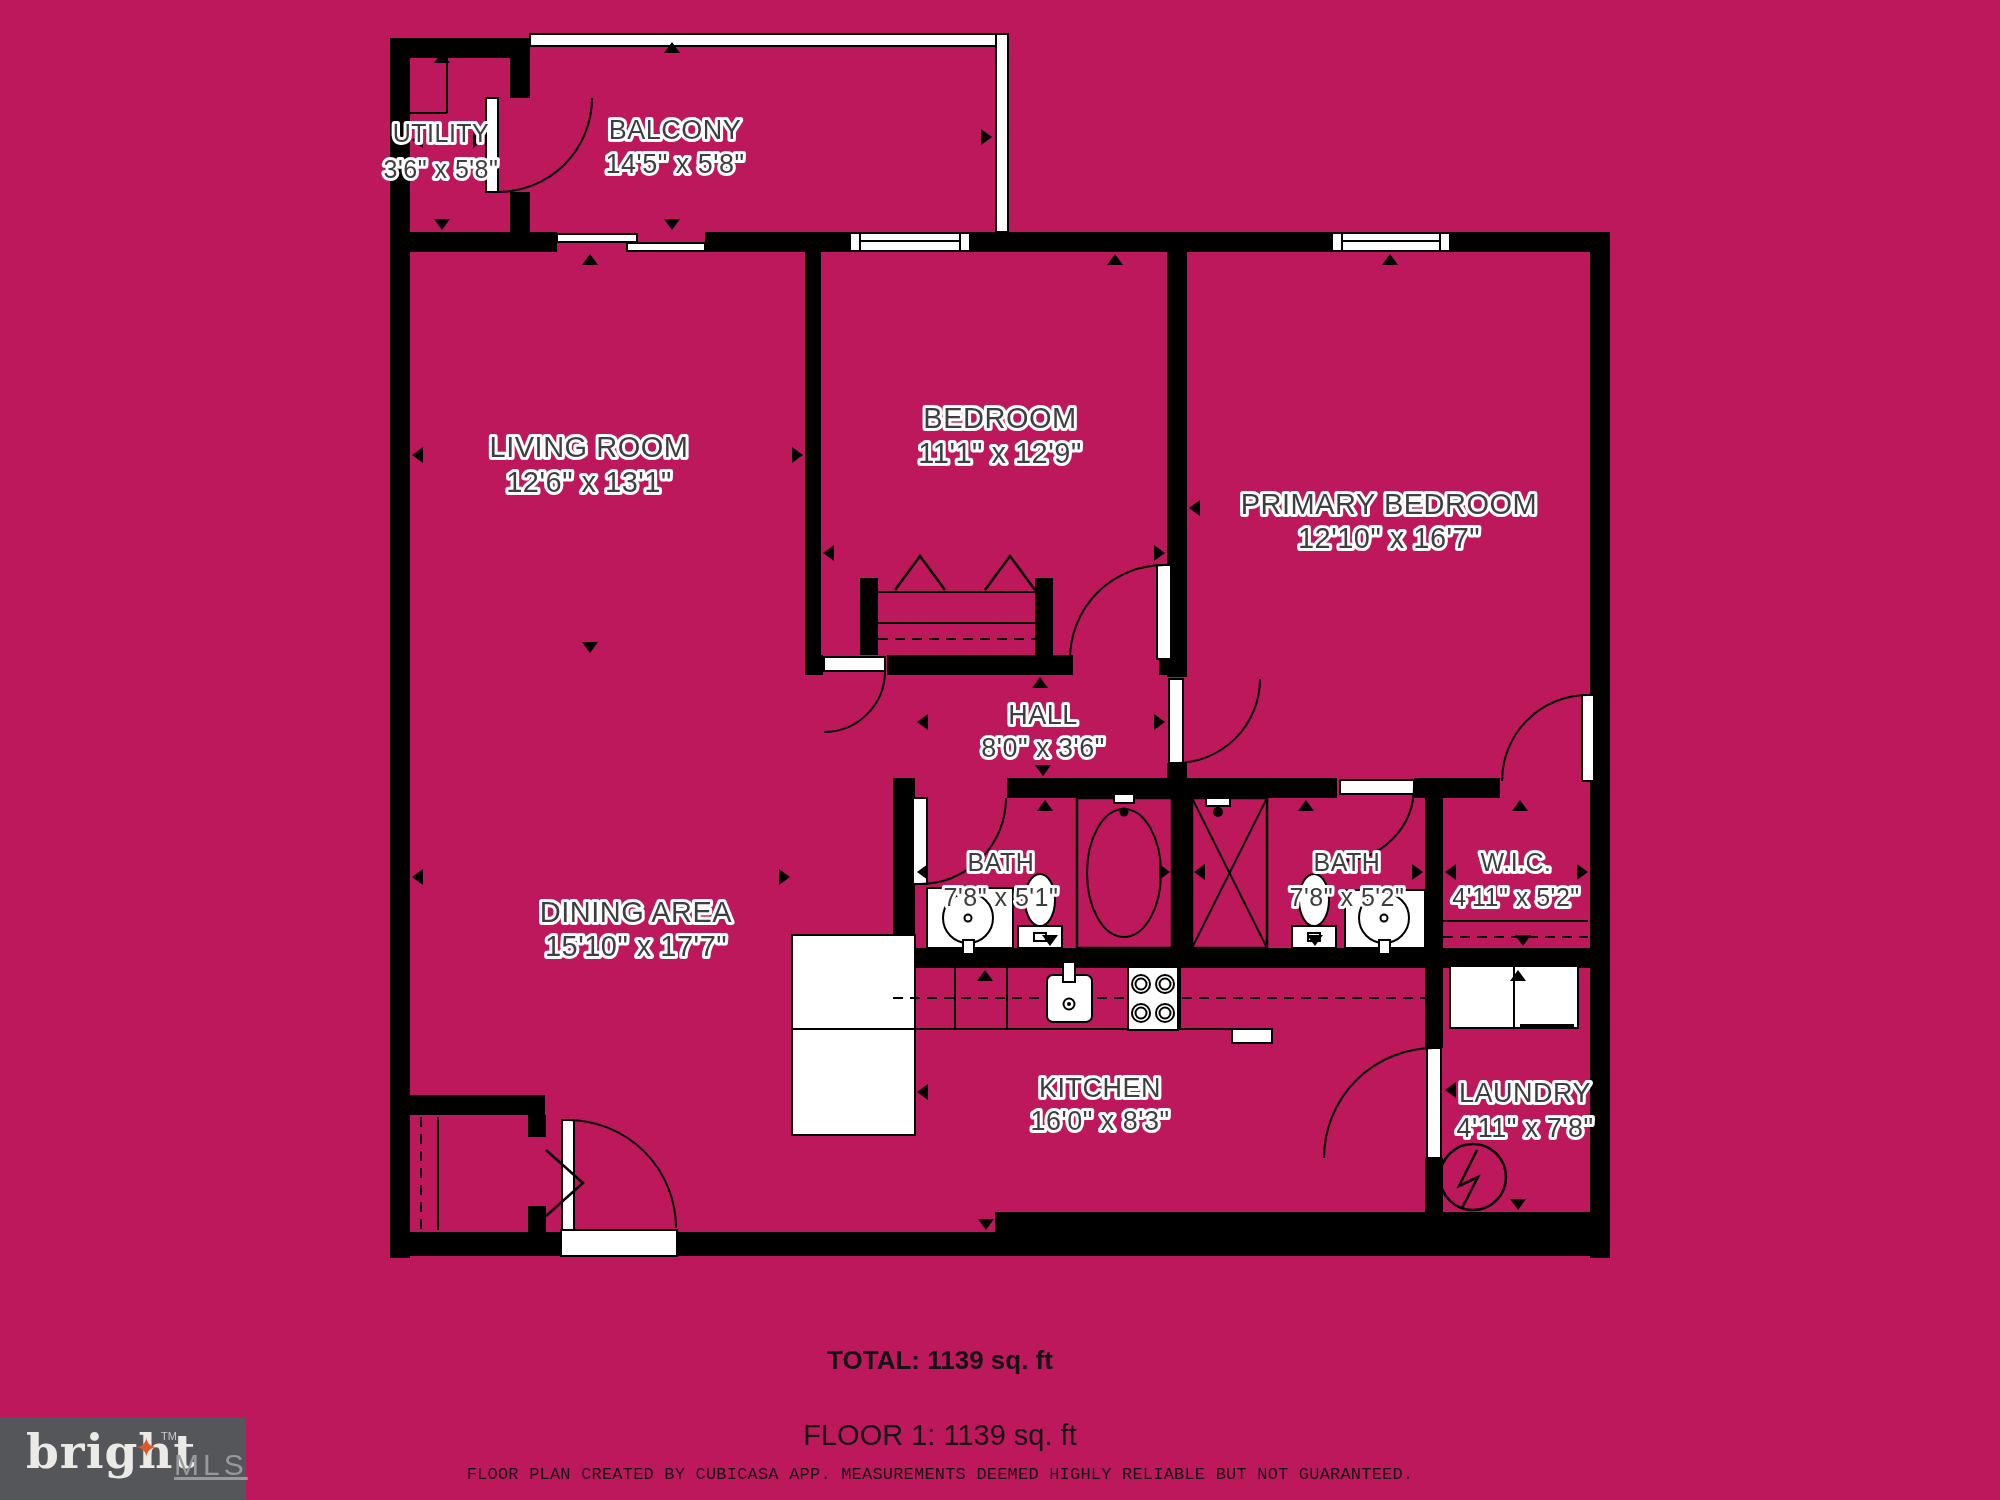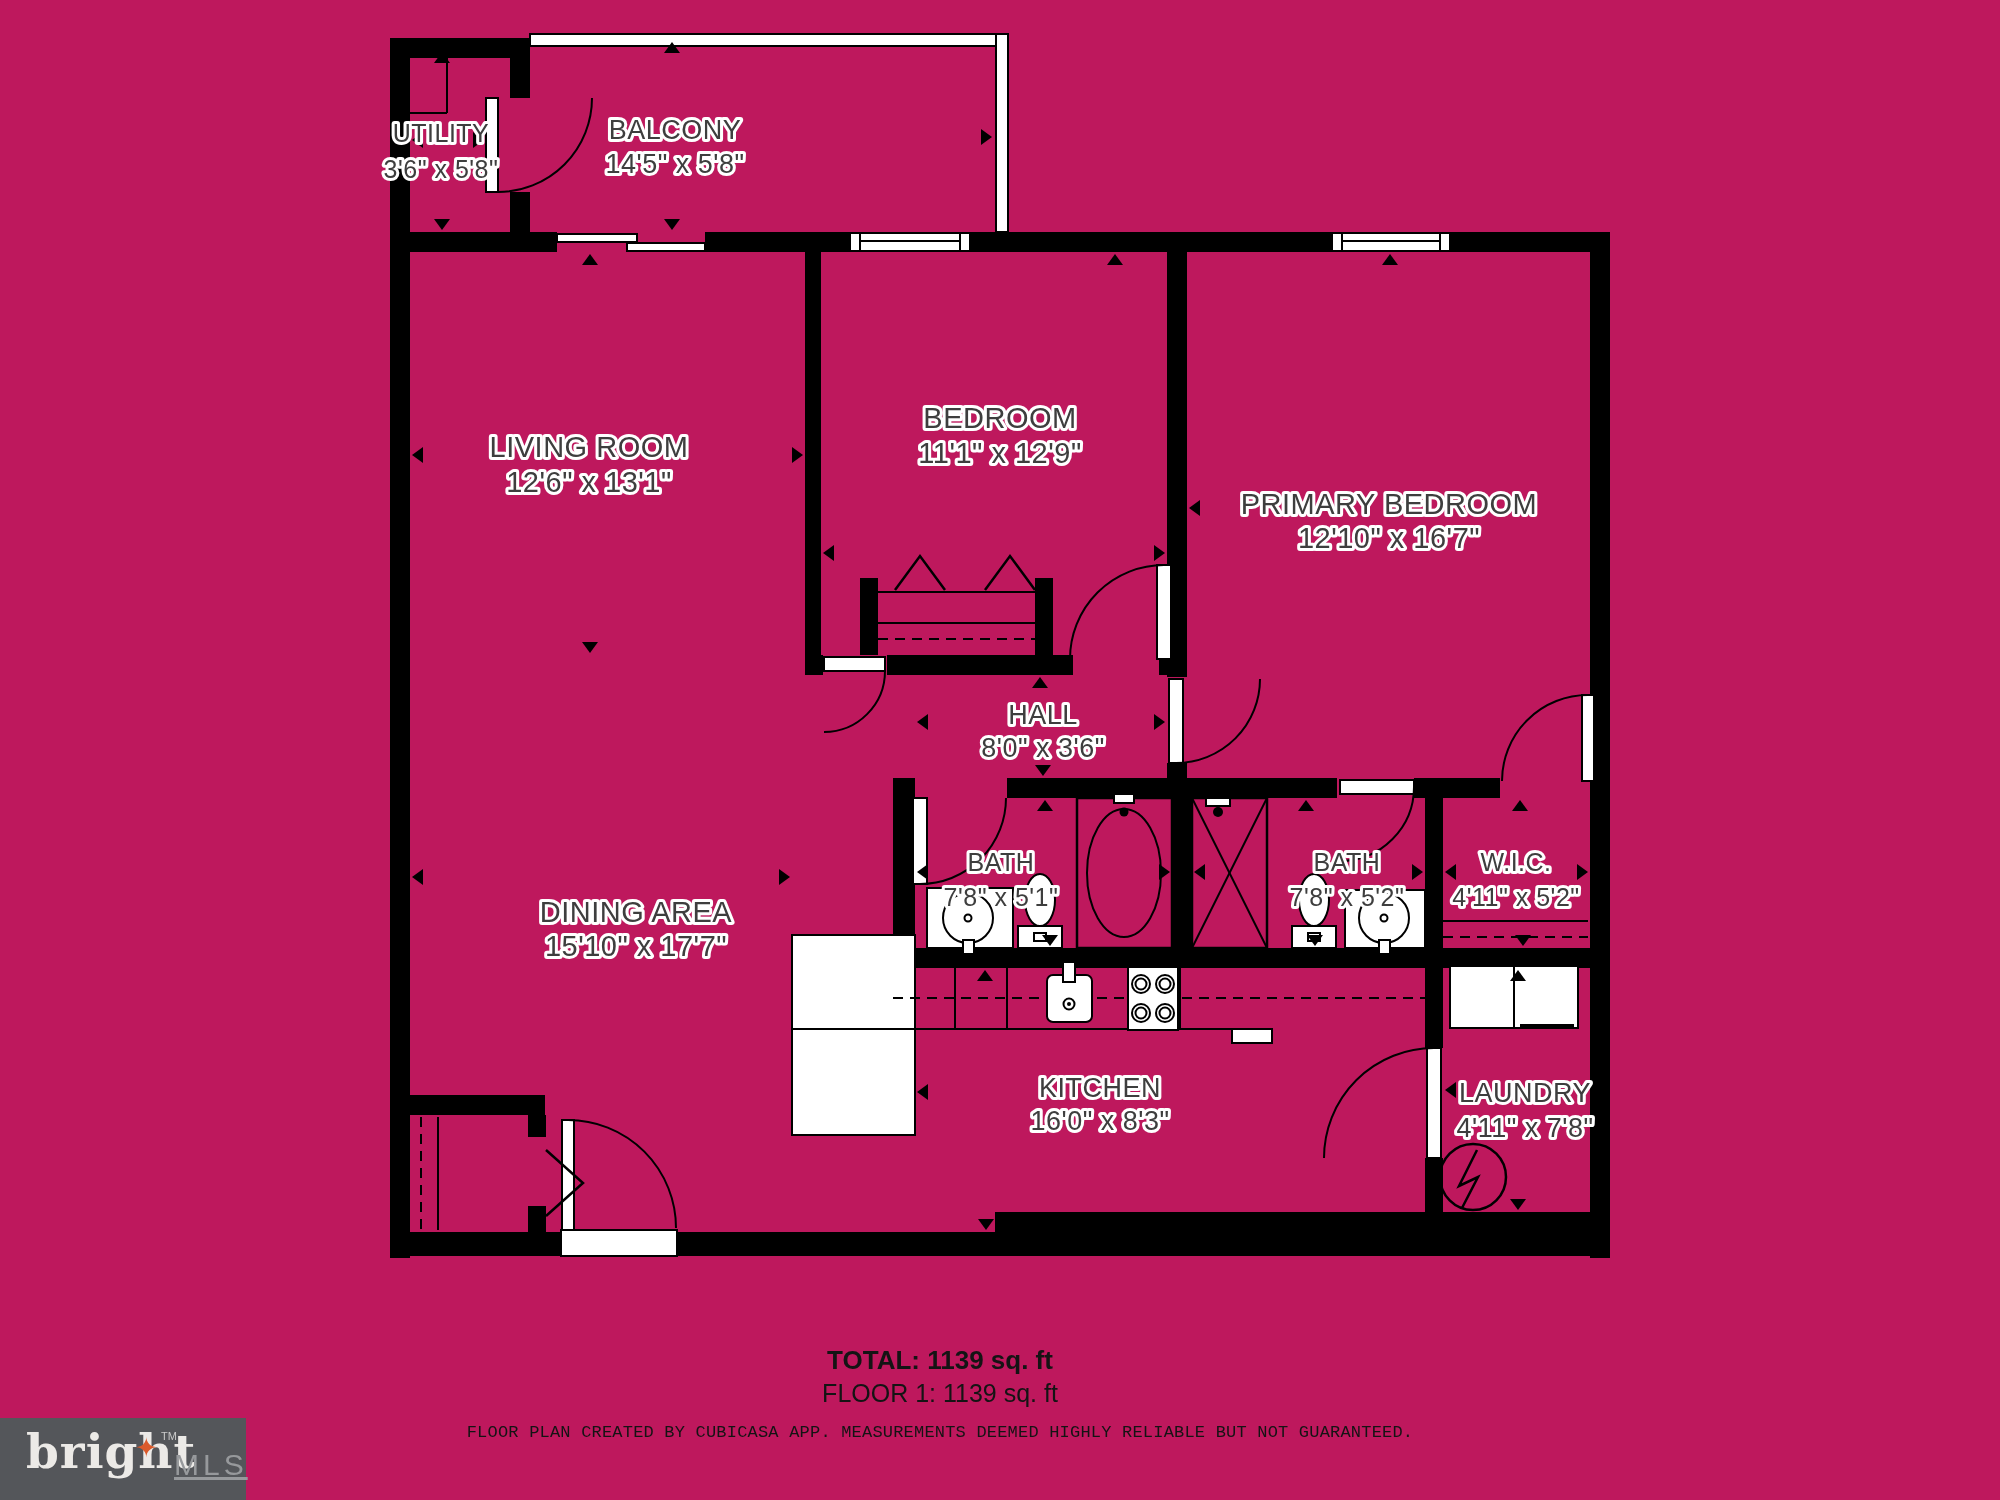--- a/index.html
+++ b/index.html
@@ -10,21 +10,21 @@
   .thin{stroke:#000;stroke-width:2;fill:none;}
   .thin25{stroke:#000;stroke-width:2.5;fill:none;}
   .whitebox{fill:#fff;stroke:#000;stroke-width:2;}
   .dash{stroke:#000;stroke-width:2;fill:none;stroke-dasharray:10 7;}
   .arrow{fill:#000;}
   .rlabel{font-family:"Liberation Sans",sans-serif;fill:#3e3e3e;text-anchor:middle;
           paint-order:stroke;stroke:#ffffff;stroke-width:6;stroke-linejoin:round;letter-spacing:.5px;}
   .f29{font-size:29px;} .f27{font-size:27px;} .f25{font-size:25px;}
   .summary{position:absolute;left:340px;top:1342px;width:1200px;text-align:center;color:#141414;}
   .sum-total{font-size:26px;font-weight:bold;line-height:36px;}
-  .sum-floor{font-size:25px;line-height:30px;}
+  .sum-floor{font-size:29px;line-height:30px;margin-top:42px;}
   .sum-excl{font-size:29px;line-height:30px;}
   .sum-disc{font-size:17px;line-height:22px;margin-top:14px;letter-spacing:.2px;font-family:Liberation Mono, monospace;}
   .logo{position:absolute;left:0;top:1418px;width:246px;height:82px;background:#54565A;}
   .logo .brand{position:absolute;left:26px;top:6px;font-family:"DejaVu Serif",serif;font-weight:bold;
                font-size:47px;color:#ECEAE7;letter-spacing:1px;}
   .logo .star{position:absolute;left:135px;top:14px;font-size:27px;color:#DB5A2B;}
   .logo .tm{position:absolute;left:161px;top:12px;font-size:11px;color:#C9C9C9;}
   .logo .mls{position:absolute;left:174px;top:30px;font-size:30px;color:#97999C;letter-spacing:4px;text-decoration:underline;}
 </style>
 </head>

